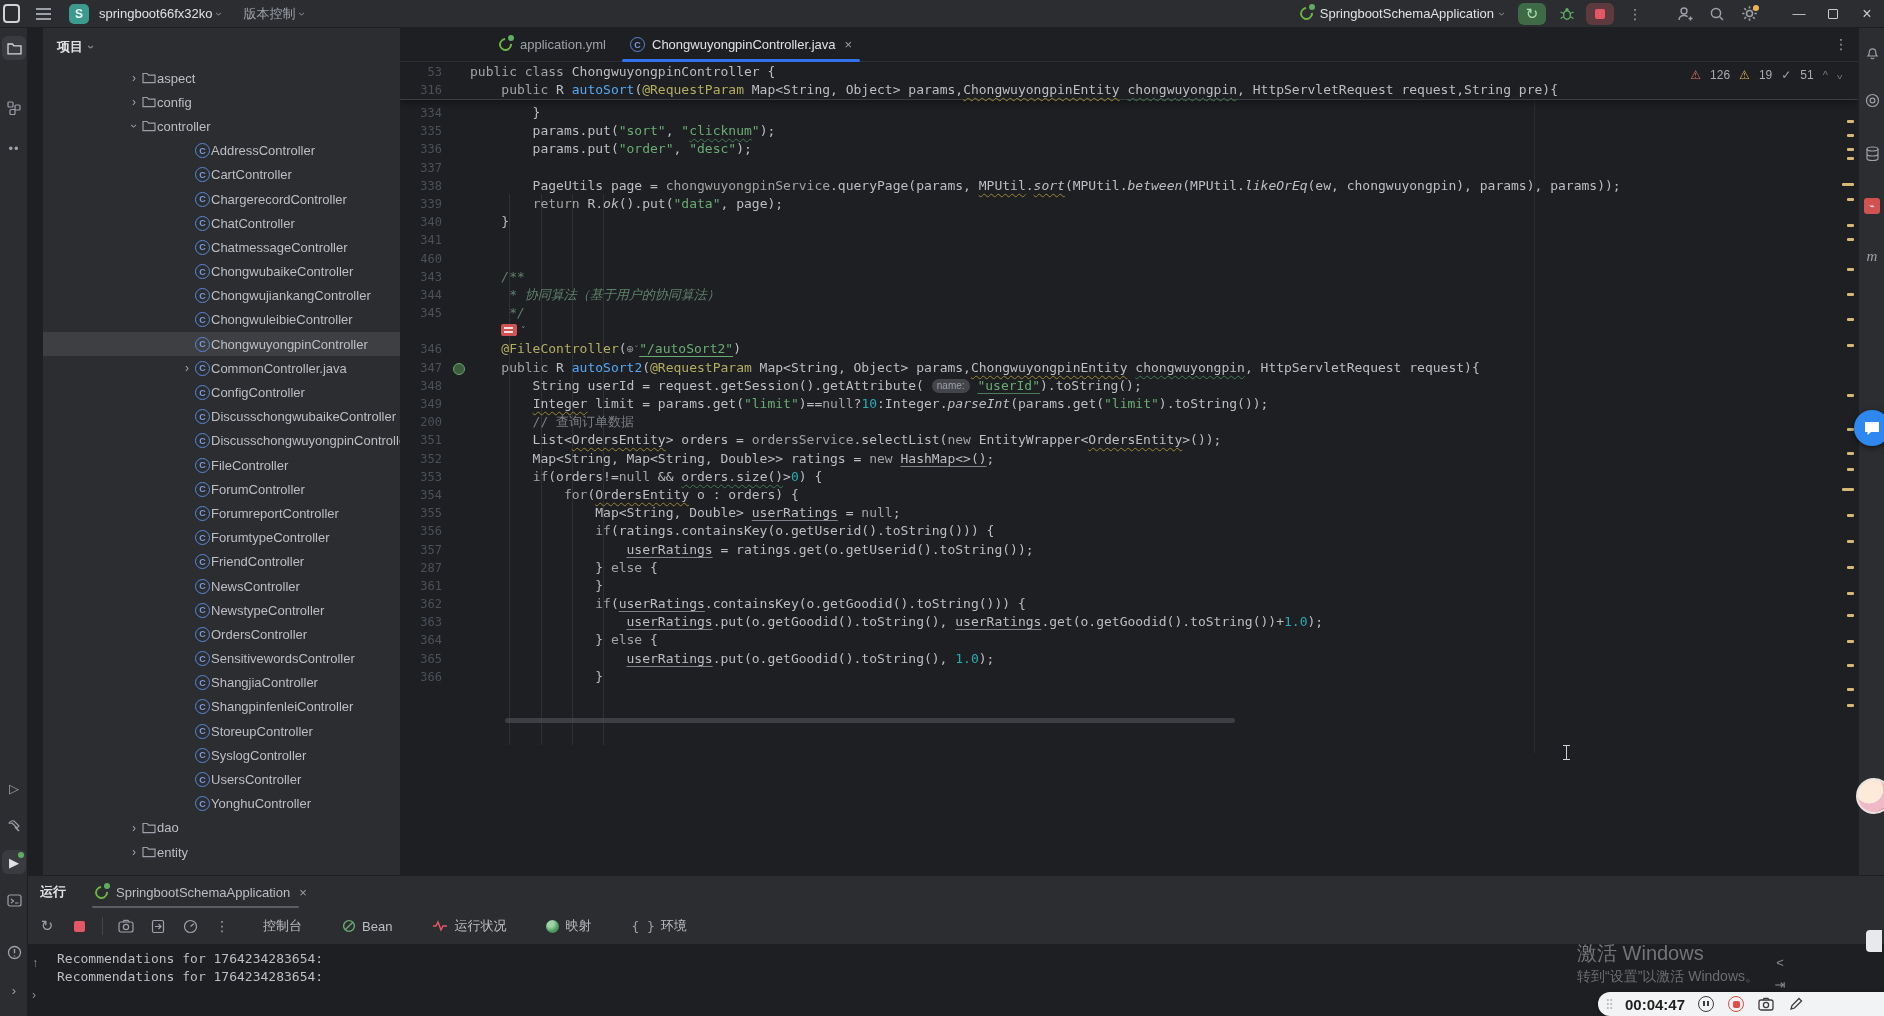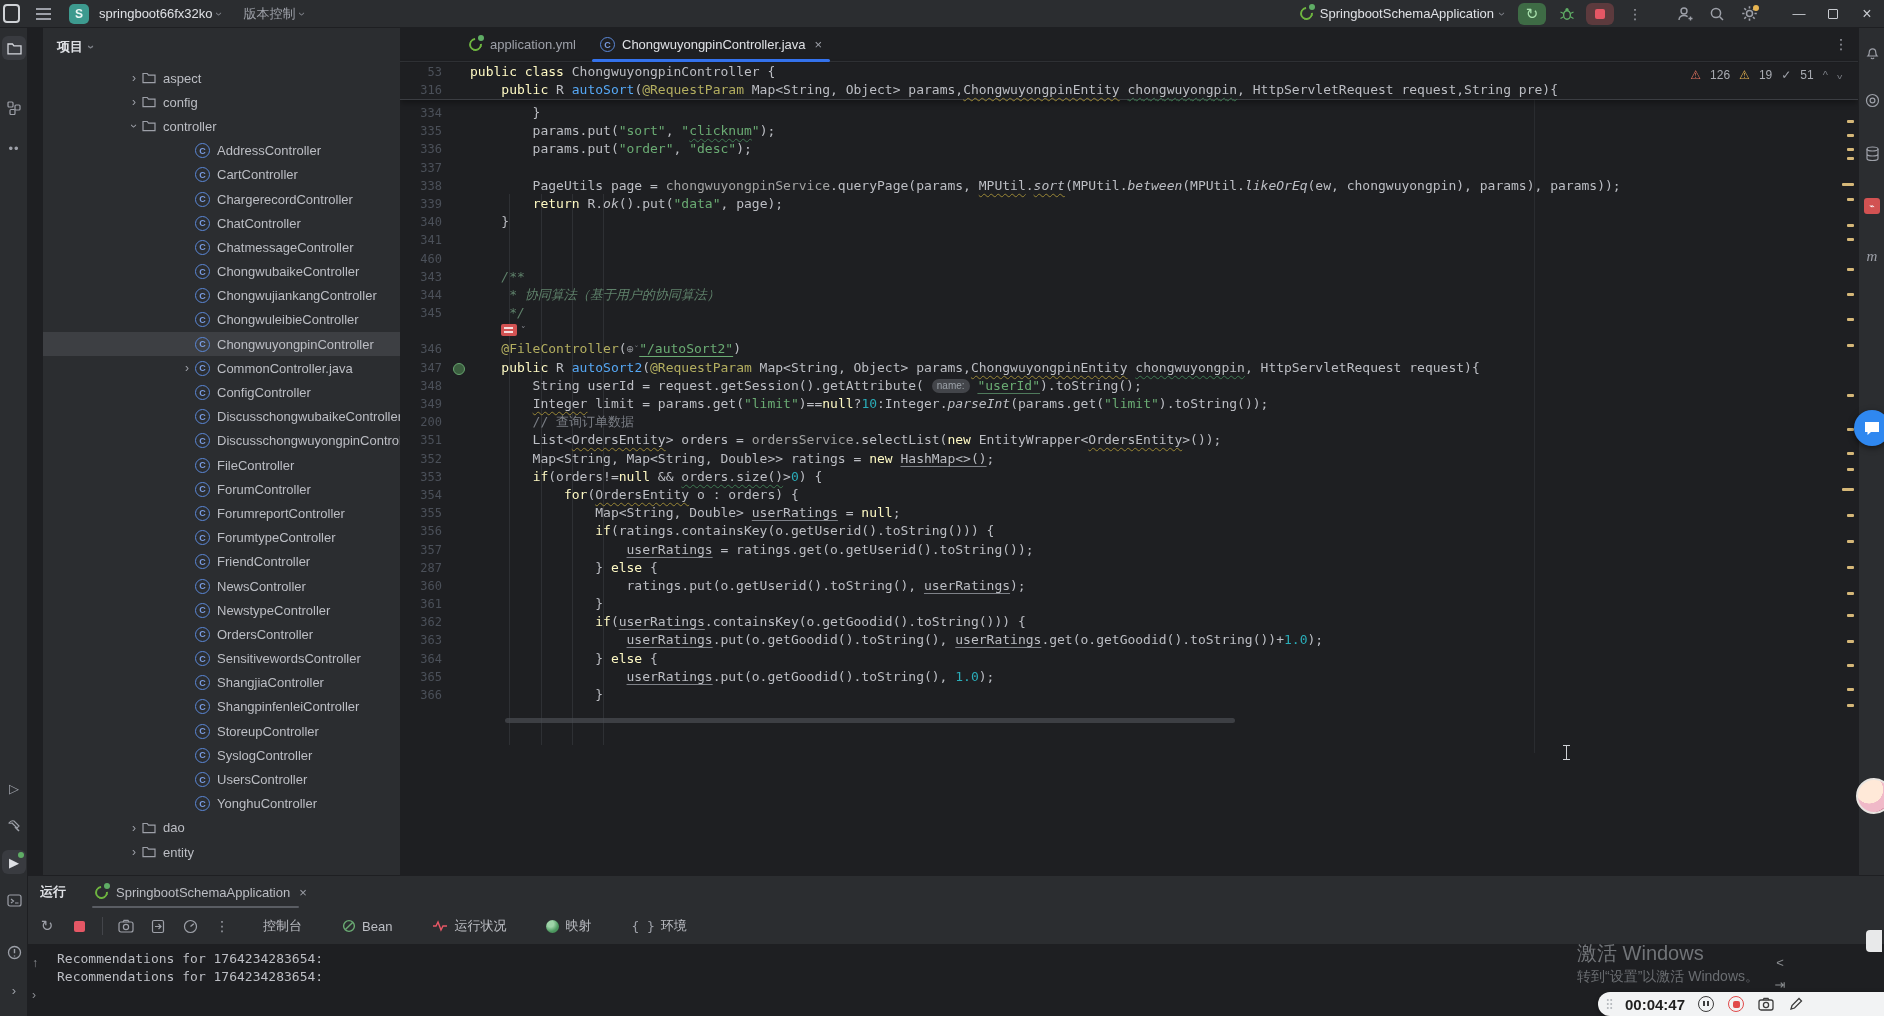--- a/index.html
+++ b/index.html
@@ -45,46 +45,46 @@
   #project-panel { position:absolute; top:28px; left:43px; width:372px; height:847px;
     background:#2b2d30; border-right:1px solid #1e1f22; overflow:hidden;}
   #pp-header { height:38px; display:flex; align-items:center; padding-left:14px; gap:6px; color:#dfe1e5; font-weight:700;}
   .tree-row { height:24.2px; display:flex; align-items:center; color:#bcbec4; white-space:nowrap;}
   .tree-row.selected { background:#3d3f43; }
   .tree-arrow { width:16px; flex:none; color:#9da0a8; font-size:12px; text-align:center;}
   .tree-arrow.down { transform:rotate(90deg);}
   .cls-ico { width:15px;height:15px;border-radius:50%;border:1.4px solid #5a87d7;color:#7a9ce0;
     font-size:9px;font-weight:700;display:flex;align-items:center;justify-content:center;flex:none;
     font-family:"Liberation Sans",sans-serif;}
-  .tree-label { margin-left:7px;text-align:center; }
+  .tree-label { margin-left:1px;text-align:center; }
   .tree-scroll { position:absolute; right:4px; top:122px; width:5px; height:570px; background:#4a4d52; border-radius:3px; opacity:.6;}
   
   #editor { position:absolute; top:28px; left:400px; right:26px; bottom:141px; background:#1e1f22; overflow:hidden;}
-  #tabbar { height:34px; display:flex; align-items:stretch; padding-left:56px; border-bottom:1px solid #303236; position:relative;}
+  #tabbar { height:34px; display:flex; align-items:stretch; padding-left:86px; border-bottom:1px solid #303236; position:relative;}
   .ed-tab { display:flex; align-items:center; gap:7px; padding:0 12px; color:#9da0a8; position:relative;}
   .ed-tab.active { color:#dfe1e5;}
   .ed-tab.active::after { content:""; position:absolute; left:4px; right:4px; bottom:-1px; height:3px; background:#3574f0; border-radius:2px;}
   .tab-close { color:#9da0a8; font-size:13px; margin-left:2px;}
   #tab-kebab { position:absolute; right:10px; top:8px; color:#9da0a8; font-size:14px;}
   #inspections { position:absolute; top:40px; right:16px; display:flex; align-items:center; gap:9px;
     font-size:12px; color:#a8abb2; z-index:6; background:#1e1f22; padding-left:6px;}
   .insp-err { color:#e87561; } .insp-warn { color:#e8b551;} .insp-ok { color:#9da0a8;}
   .insp-caret { color:#7c7f86; font-size:11px;}
   #sticky { position:absolute; top:35px; left:0; right:0; background:#1e1f22;
     border-bottom:1px solid #3b3d42; box-shadow:0 3px 6px rgba(0,0,0,.35); z-index:5;}
   #code-area { position:absolute; top:76px; left:0; right:0; bottom:0;}
   .code-line { display:flex; height:18.2px; line-height:18.2px;
     font-family:"DejaVu Sans Mono","Liberation Mono",monospace; font-size:13px; white-space:pre;}
   .ln { width:50px; flex:none; text-align:right; color:#4b5059; padding-right:8px;
     font-family:"DejaVu Sans Mono","Liberation Mono",monospace; font-size:12px;}
   .gut { width:20px; flex:none; position:relative;}
   .gut.api::after { content:""; position:absolute; left:3px; top:4px; width:10px; height:10px;
     border-radius:50%; background:#3b5e3f; border:1.5px solid #67a46e;}
   .src { white-space:pre; }
-  .tk-pln{color:#bcbec4}.tk-kw{color:#fef9c3}.tk-str{color:#6aab73}.tk-num{color:#2aacb8}
+  .tk-pln{color:#bcbec4}.tk-kw{color:#a3a3a3}.tk-str{color:#6aab73}.tk-num{color:#2aacb8}
   .tk-cmt{color:#7a7e85}.tk-doc{color:#5f826b;font-style:italic}.tk-ann{color:#b3ae60}
   .tk-fn{color:#56a8f5}.tk-fld{color:#a3a3a3}.tk-itl{font-style:italic}
   .tk-itw{font-style:italic;text-decoration:underline wavy #9a8736;text-underline-offset:3px;text-decoration-thickness:1px;}
   .tk-uw{text-decoration:underline wavy #9a8736;text-underline-offset:3px;text-decoration-thickness:1px;}
   .tk-ug{text-decoration:underline wavy #3e7a52;text-underline-offset:3px;text-decoration-thickness:1px;}
   .tk-us{text-decoration:underline;text-decoration-color:#7e8188;text-underline-offset:3px;}
   .tk-strg{color:#6aab73;text-decoration:underline wavy #3e7a52;text-underline-offset:3px;text-decoration-thickness:1px;}
   .tk-strl{color:#6aab73;text-decoration:underline;text-decoration-color:#4e7a5c;text-underline-offset:3px;}
   .tk-lnk{color:#6aab73;text-decoration:underline;text-underline-offset:3px;}
   .hint-chip { display:inline-block; background:#43454a; color:#9ba1a8; border-radius:7px; padding:0 5px;
@@ -500,21 +500,20 @@
         <div class="code-line"><span class="ln">349</span><span class="gut"></span><span class="src"><span class="tk-pln">        </span><span class="tk-uw">Integer</span><span class="tk-pln"> limit = params.get(</span><span class="tk-str">"limit"</span><span class="tk-pln">)==</span><span class="tk-kw">null</span><span class="tk-pln">?</span><span class="tk-num">10</span><span class="tk-pln">:Integer.</span><span class="tk-itl">parseInt</span><span class="tk-pln">(params.get(</span><span class="tk-str">"limit"</span><span class="tk-pln">).toString());</span></span></div>
         <div class="code-line"><span class="ln">200</span><span class="gut"></span><span class="src"><span class="tk-cmt">        // 查询订单数据</span></span></div>
         <div class="code-line"><span class="ln">351</span><span class="gut"></span><span class="src"><span class="tk-pln">        List&lt;</span><span class="tk-uw">OrdersEntity</span><span class="tk-pln">&gt; orders = </span><span class="tk-fld">ordersService</span><span class="tk-pln">.selectList(</span><span class="tk-kw">new</span><span class="tk-pln"> EntityWrapper&lt;</span><span class="tk-uw">OrdersEntity</span><span class="tk-pln">&gt;());</span></span></div>
         <div class="code-line"><span class="ln">352</span><span class="gut"></span><span class="src"><span class="tk-pln">        Map&lt;String, Map&lt;String, Double&gt;&gt; ratings = </span><span class="tk-kw">new</span><span class="tk-pln"> </span><span class="tk-us">HashMap&lt;&gt;()</span><span class="tk-pln">;</span></span></div>
         <div class="code-line"><span class="ln">353</span><span class="gut"></span><span class="src"><span class="tk-pln">        </span><span class="tk-kw">if</span><span class="tk-pln">(orders!=</span><span class="tk-kw">null</span><span class="tk-pln"> &amp;&amp; </span><span class="tk-ug">orders.size()</span><span class="tk-pln">&gt;</span><span class="tk-num">0</span><span class="tk-pln">) {</span></span></div>
         <div class="code-line"><span class="ln">354</span><span class="gut"></span><span class="src"><span class="tk-pln">            </span><span class="tk-kw">for</span><span class="tk-pln">(</span><span class="tk-uw">OrdersEntity</span><span class="tk-pln"> o : orders) {</span></span></div>
         <div class="code-line"><span class="ln">355</span><span class="gut"></span><span class="src"><span class="tk-pln">                Map&lt;String, Double&gt; </span><span class="tk-us">userRatings</span><span class="tk-pln"> = </span><span class="tk-kw">null</span><span class="tk-pln">;</span></span></div>
         <div class="code-line"><span class="ln">356</span><span class="gut"></span><span class="src"><span class="tk-pln">                </span><span class="tk-kw">if</span><span class="tk-pln">(ratings.containsKey(o.getUserid().toString())) {</span></span></div>
         <div class="code-line"><span class="ln">357</span><span class="gut"></span><span class="src"><span class="tk-pln">                    </span><span class="tk-us">userRatings</span><span class="tk-pln"> = ratings.get(o.getUserid().toString());</span></span></div>
         <div class="code-line"><span class="ln">287</span><span class="gut"></span><span class="src"><span class="tk-pln">                } </span><span class="tk-kw">else</span><span class="tk-pln"> {</span></span></div>
-        <div class="code-line"><span class="ln">360</span><span class="gut"></span><span class="src"><span class="tk-pln">                    ratings.put(o.getUserid().toString(), </span><span class="tk-us">userRatings</span><span class="tk-pln">);</span></span></div>
         <div class="code-line"><span class="ln">361</span><span class="gut"></span><span class="src"><span class="tk-pln">                }</span></span></div>
         <div class="code-line"><span class="ln">362</span><span class="gut"></span><span class="src"><span class="tk-pln">                </span><span class="tk-kw">if</span><span class="tk-pln">(</span><span class="tk-us">userRatings</span><span class="tk-pln">.containsKey(o.getGoodid().toString())) {</span></span></div>
         <div class="code-line"><span class="ln">363</span><span class="gut"></span><span class="src"><span class="tk-pln">                    </span><span class="tk-us">userRatings</span><span class="tk-pln">.put(o.getGoodid().toString(), </span><span class="tk-us">userRatings</span><span class="tk-pln">.get(o.getGoodid().toString())+</span><span class="tk-num">1.0</span><span class="tk-pln">);</span></span></div>
         <div class="code-line"><span class="ln">364</span><span class="gut"></span><span class="src"><span class="tk-pln">                } </span><span class="tk-kw">else</span><span class="tk-pln"> {</span></span></div>
         <div class="code-line"><span class="ln">365</span><span class="gut"></span><span class="src"><span class="tk-pln">                    </span><span class="tk-us">userRatings</span><span class="tk-pln">.put(o.getGoodid().toString(), </span><span class="tk-num">1.0</span><span class="tk-pln">);</span></span></div>
         <div class="code-line"><span class="ln">366</span><span class="gut"></span><span class="src"><span class="tk-pln">                }</span></span></div>
       </div>
   </div>
 
   <div id="wrap-guide"></div>

